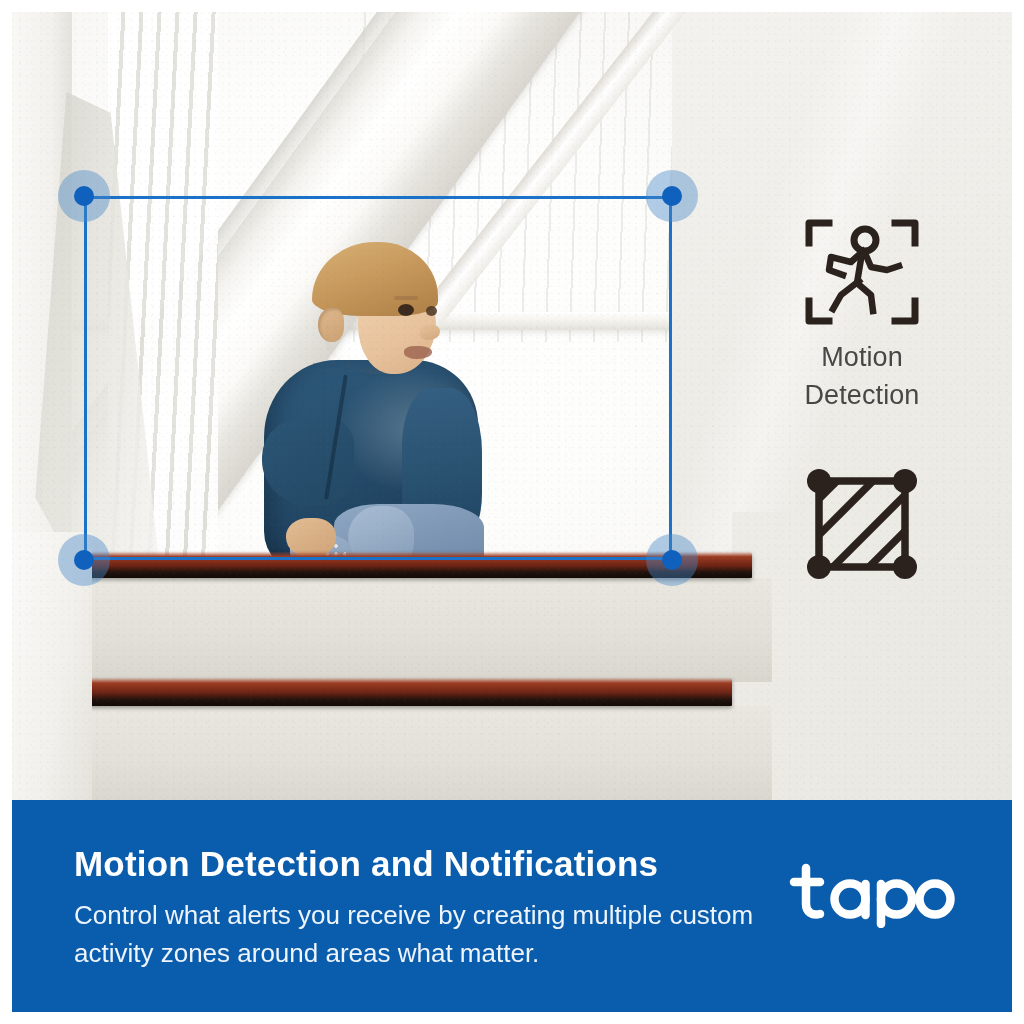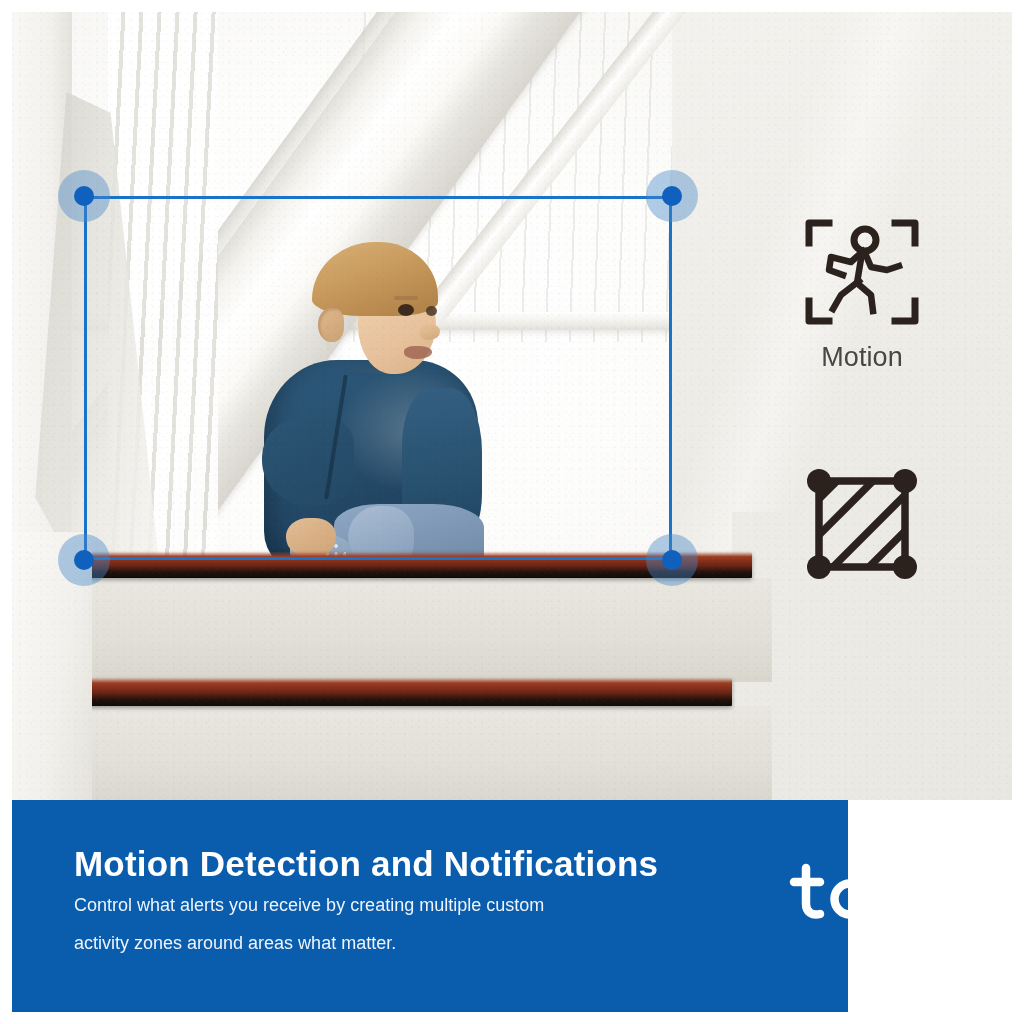--- a/index.html
+++ b/index.html
@@ -292,31 +292,31 @@
     font-size:27px;
     line-height:38px;
     color:#474745;
     font-family:"Liberation Sans", sans-serif;
     letter-spacing:.1px;
   }
 
   
   .banner{
     position:absolute;
-    left:12px;top:800px;width:836px;height:212px;
+    left:12px;top:800px;width:1000px;height:212px;
     background:#0a5cad;
   }
   .banner-title{
     position:absolute;left:62px;top:44px;
     font-size:35px;font-weight:bold;color:#ffffff;
     letter-spacing:.2px;
   }
   .banner-sub{
-    position:absolute;left:62px;top:86px;width:680px;
-    font-size:18px;line-height:38px;color:#eef4fb;
+    position:absolute;left:62px;top:96px;width:680px;
+    font-size:26px;line-height:38px;color:#eef4fb;
   }
   .logo{
     position:absolute;left:788px;top:862px;
     width:170px;height:66px;
   }
 </style>
 </head>
 <body>
 
 <div class="canvas">
@@ -380,20 +380,21 @@
           <polyline points="92,108 112,108 112,88"></polyline>
           <circle cx="62" cy="27" r="11" fill="none"></circle>
           <path d="M60 38 L48 49 L28 44 L26 57 L40 62" stroke-width="6.5"></path>
           <path d="M62 40 L68 54 L84 57 L96 53" stroke-width="6.5"></path>
           <path d="M58 46 L54 70 L68 82 L70 98" stroke-width="6.5"></path>
           <path d="M56 68 L38 82 L30 96" stroke-width="6.5"></path>
         </svg>
       </div>
       <div class="feature-label">
         <div>Motion</div>
+        <div>Detection</div>
       </div>
     </div>
 
     <div class="feature feature-2">
       <div class="feature-icon">
         <svg width="118" height="118" viewBox="0 0 118 118">
           <defs>
             <clipPath id="zoneclip">
                 <rect x="16" y="16" width="86" height="86"></rect>
               </clipPath>

